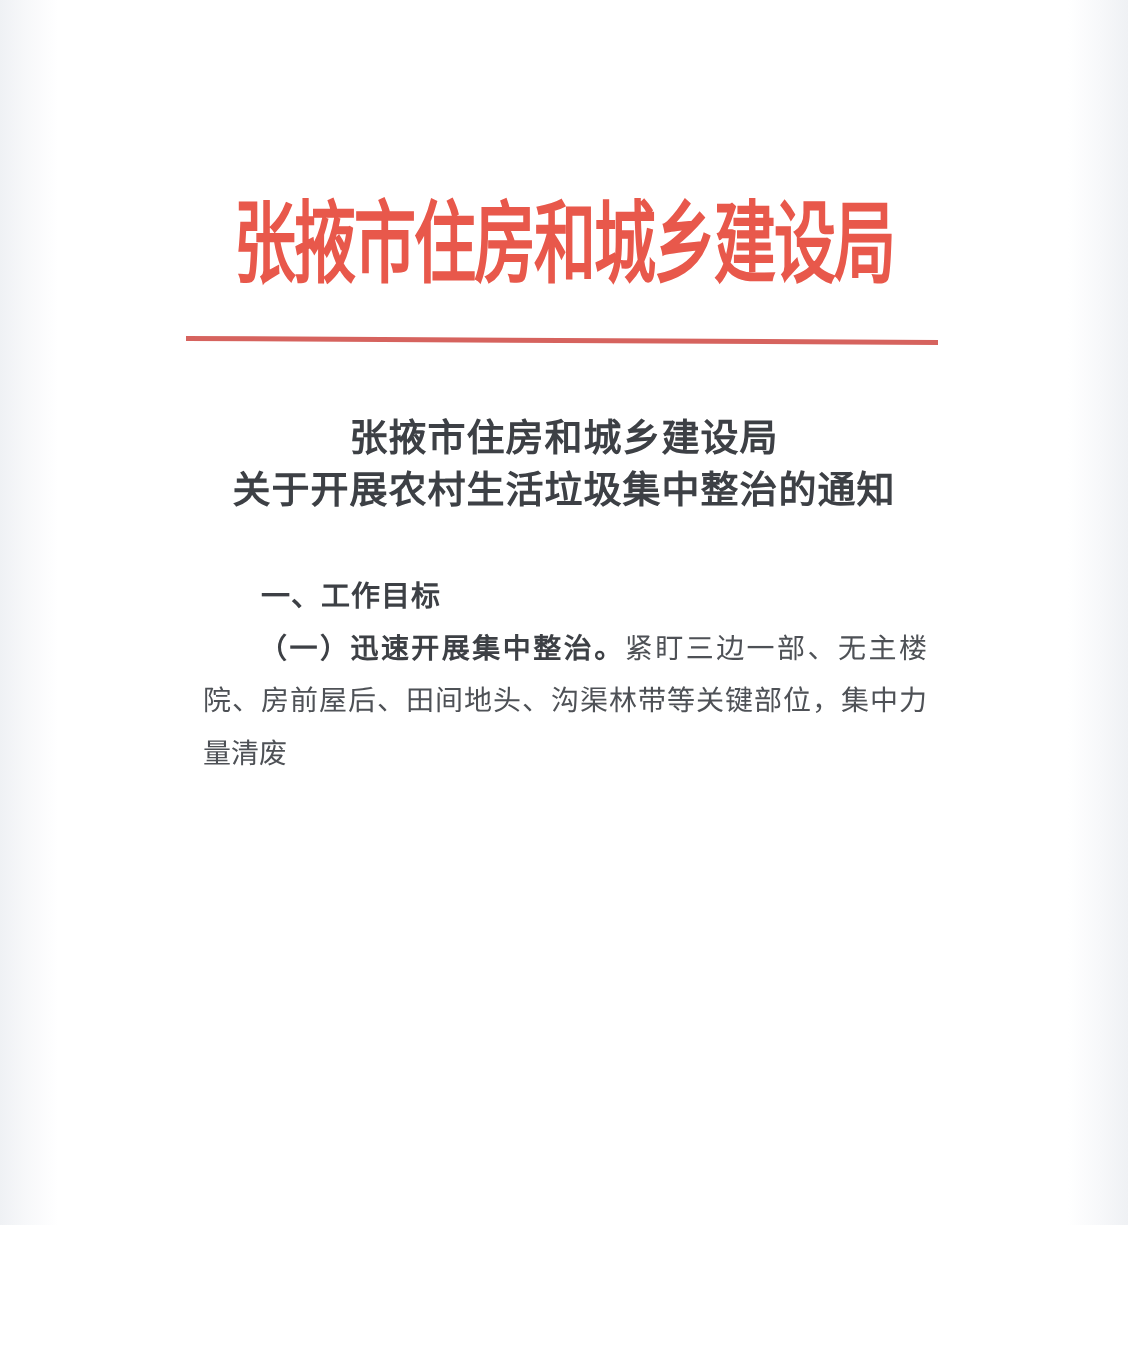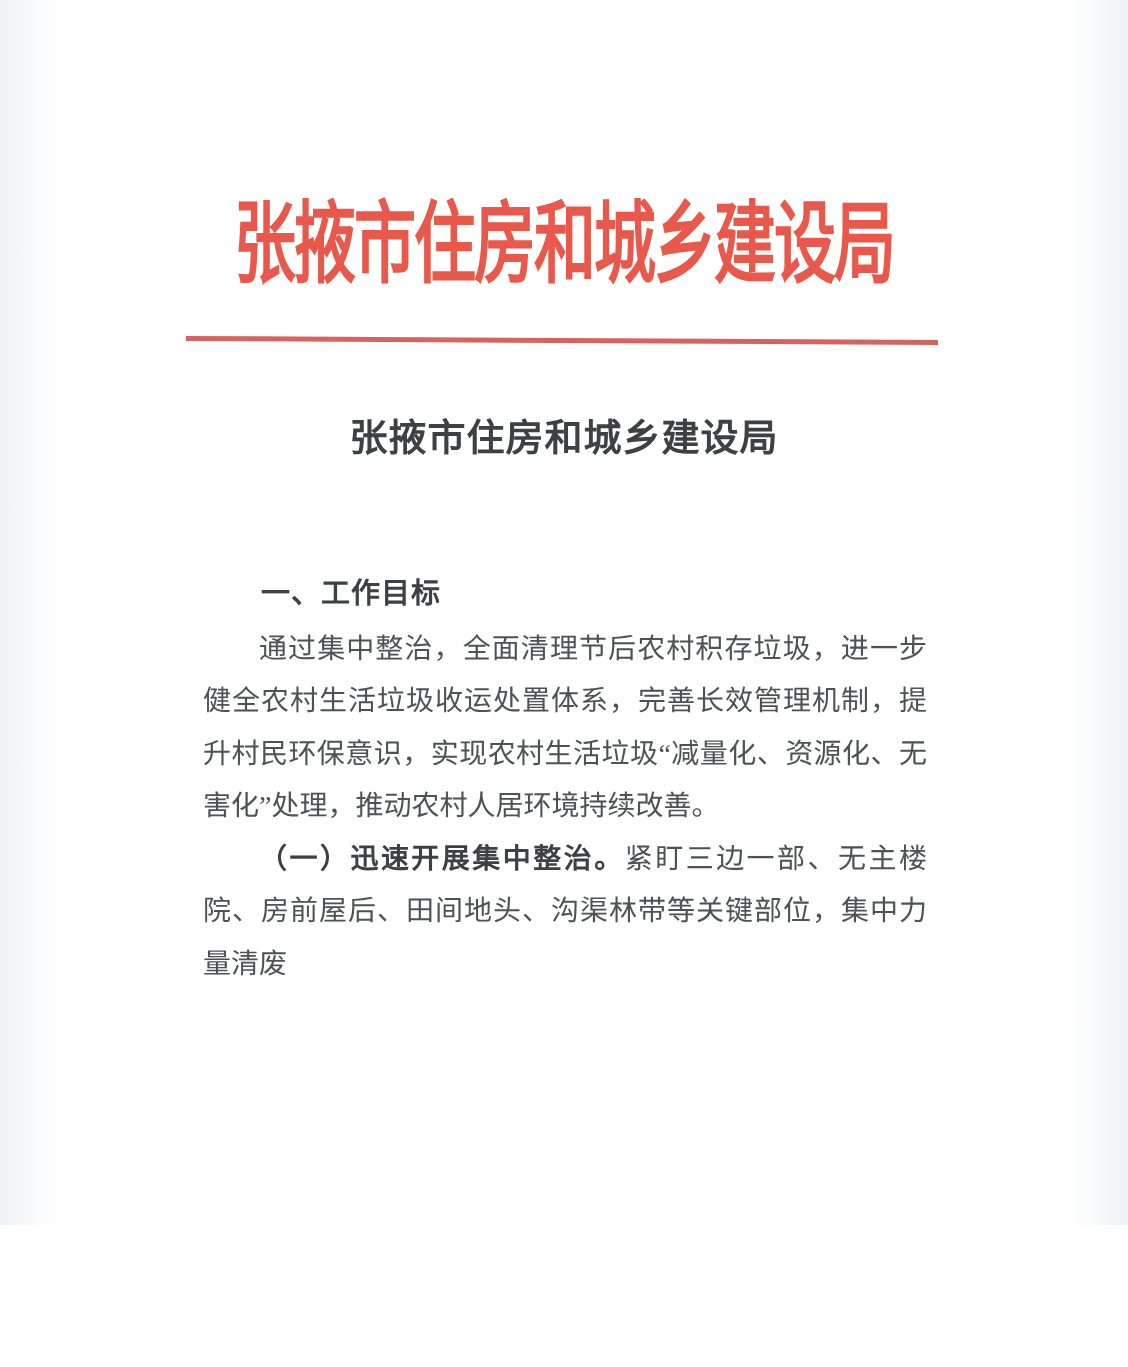--- a/index.html
+++ b/index.html
@@ -67,21 +67,21 @@
     color: var(--ink_body, #4e5156);
   }
   .body-block p { margin: 0; }
   .para { text-indent: 2em; }
   .heading {
     text-indent: 2em;
     font-weight: 700;
     font-size: 29px;
     letter-spacing: 1px;
     color: var(--ink, #3d4045);
-    font-family: Liberation Mono, monospace;
+    font-family: Liberation Serif, serif;
   }
   .item-label {
     font-weight: 700;
     color: var(--ink, #3d4045);
   }
 
   
   .pageno {
     position: absolute;
     top: 1300px; left: 796px;
@@ -99,28 +99,28 @@
 <div class="canvas">
 
   <div class="letterhead-agency">
     <span class="txt">张掖市住房和城乡建设局</span>
   </div>
 
   <div class="red-rule"></div>
 
   <div class="doc-title">
     <div>张掖市住房和城乡建设局</div>
+    <div>关于开展农村生活垃圾集中整治的通知</div>
   </div>
 
   <main class="body-block">
 
 
     <p class="heading">一、工作目标</p>
 
-    <p class="para">通过集中整治，全面清理节后农村积存垃圾，进一步健全农村生活垃圾收运处置体系，完善长效管理机制，提升村民环保意识，实现农村生活垃圾“减量化、资源化、无害化”处理，推动农村人居环境持续改善。</p>
 
 
     <p class="para"><span class="item-label">（一）迅速开展集中整治。</span><span>紧盯三边一部、无主楼院、房前屋后、田间地头、沟渠林带等关键部位，集中力量清废</span></p>
   </main>
 
   <div class="pageno">— 1 —</div>
 
 </div>
 
 </body></html>

